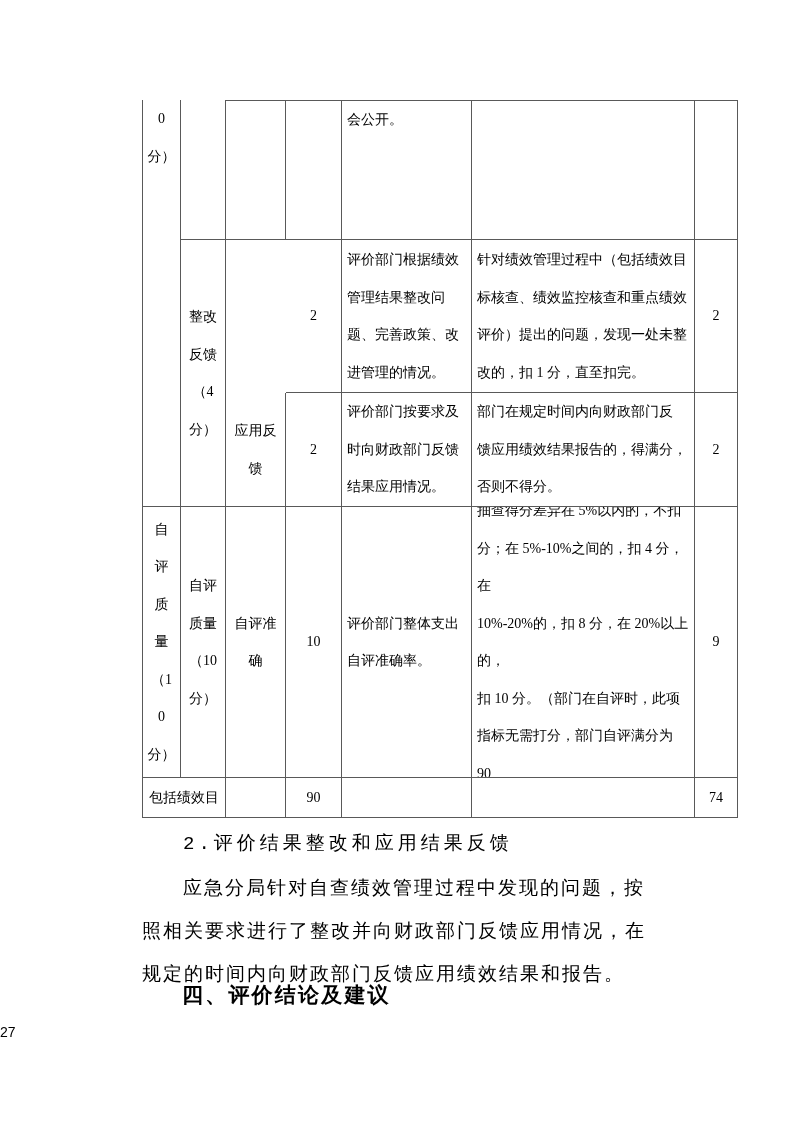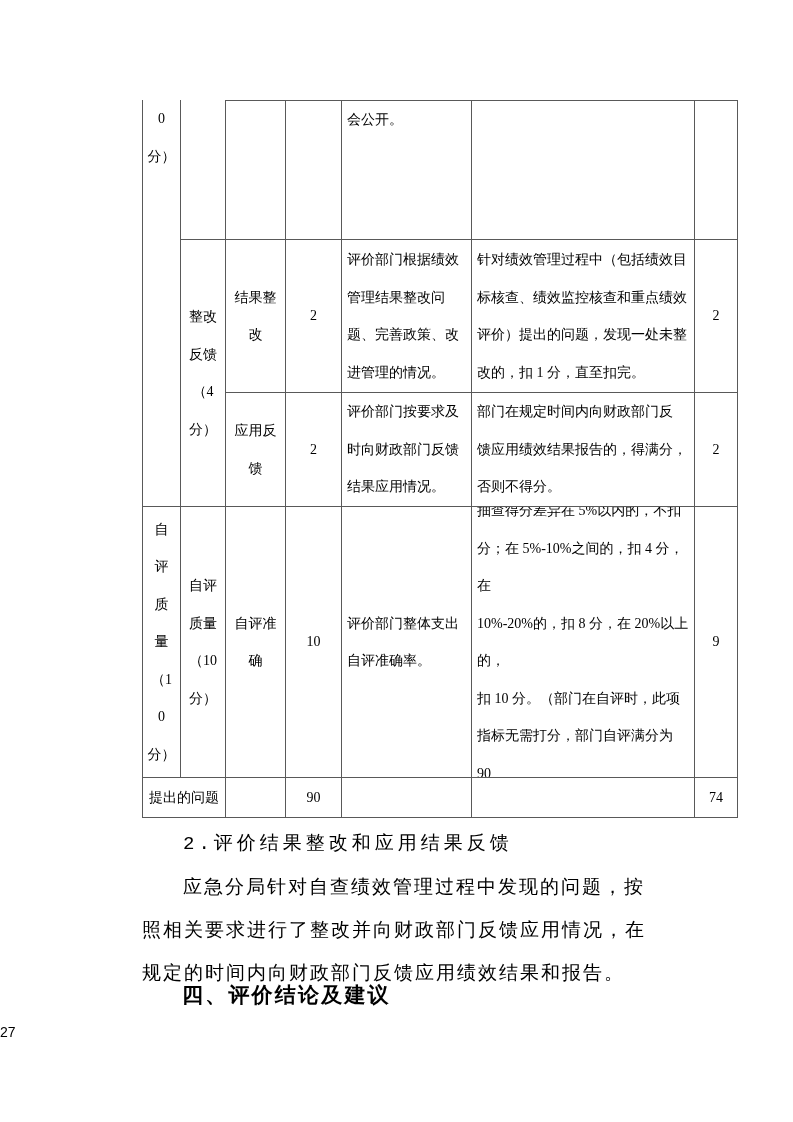--- a/index.html
+++ b/index.html
@@ -56,21 +56,20 @@
   .body-paragraph {
     position: absolute;
     left: 142px;
     top: 867px;
     width: 524px;
     font-size: 19px;
     line-height: 42.8px;
     letter-spacing: 2px;
     text-indent: 41px;
     white-space: pre-line;
-    font-family: Liberation Mono, monospace;
   }
   .section-heading {
     position: absolute;
     left: 182px;
     top: 981px;
     font-size: 21px;
     font-weight: bold;
     letter-spacing: 2.2px;
     font-family: "Liberation Sans", sans-serif;
     white-space: nowrap;
@@ -99,22 +98,20 @@
     <div class="cell top-border" style="grid-column:4; grid-row:1;"></div>
     <div class="cell top-border left-text top-align" style="grid-column:5; grid-row:1;">会公开。</div>
     <div class="cell top-border" style="grid-column:6; grid-row:1;"></div>
     <div class="cell top-border" style="grid-column:7; grid-row:1;"></div>
 
     <div class="cell" style="grid-column:2; grid-row:2 / span 2;">整改
 反馈
 （4
 分）</div>
 
-    <div class="cell" style="grid-column:3; grid-row:2;">结果整
-改</div>
     <div class="cell" style="grid-column:4; grid-row:2;">2</div>
     <div class="cell left-text" style="grid-column:5; grid-row:2;">评价部门根据绩效
 管理结果整改问
 题、完善政策、改
 进管理的情况。</div>
     <div class="cell left-text" style="grid-column:6; grid-row:2;">针对绩效管理过程中（包括绩效目
 标核查、绩效监控核查和重点绩效
 评价）提出的问题，发现一处未整
 改的，扣 1 分，直至扣完。</div>
     <div class="cell" style="grid-column:7; grid-row:2;">2</div>
@@ -148,21 +145,21 @@
 自评准确率。</div>
     <div class="cell left-text" style="grid-column:6; grid-row:4;">部门整体支出自评得分与评价组
 抽查得分差异在 5%以内的，不扣
 分；在 5%-10%之间的，扣 4 分，在
 10%-20%的，扣 8 分，在 20%以上的，
 扣 10 分。（部门在自评时，此项
 指标无需打分，部门自评满分为 90
 分）</div>
     <div class="cell" style="grid-column:7; grid-row:4;">9</div>
 
-    <div class="cell first-col" style="grid-column:1 / span 2; grid-row:5;">提出的问题</div>
+    <div class="cell first-col" style="grid-column:1 / span 2; grid-row:5;">包括绩效目</div>
     <div class="cell" style="grid-column:3; grid-row:5;"></div>
     <div class="cell" style="grid-column:4; grid-row:5;">90</div>
     <div class="cell" style="grid-column:5; grid-row:5;"></div>
     <div class="cell" style="grid-column:6; grid-row:5;"></div>
     <div class="cell" style="grid-column:7; grid-row:5;">74</div>
   </div>
 
   <div class="sub-heading">2.评价结果整改和应用结果反馈</div>
 
   <div class="body-paragraph">应急分局针对自查绩效管理过程中发现的问题，按

